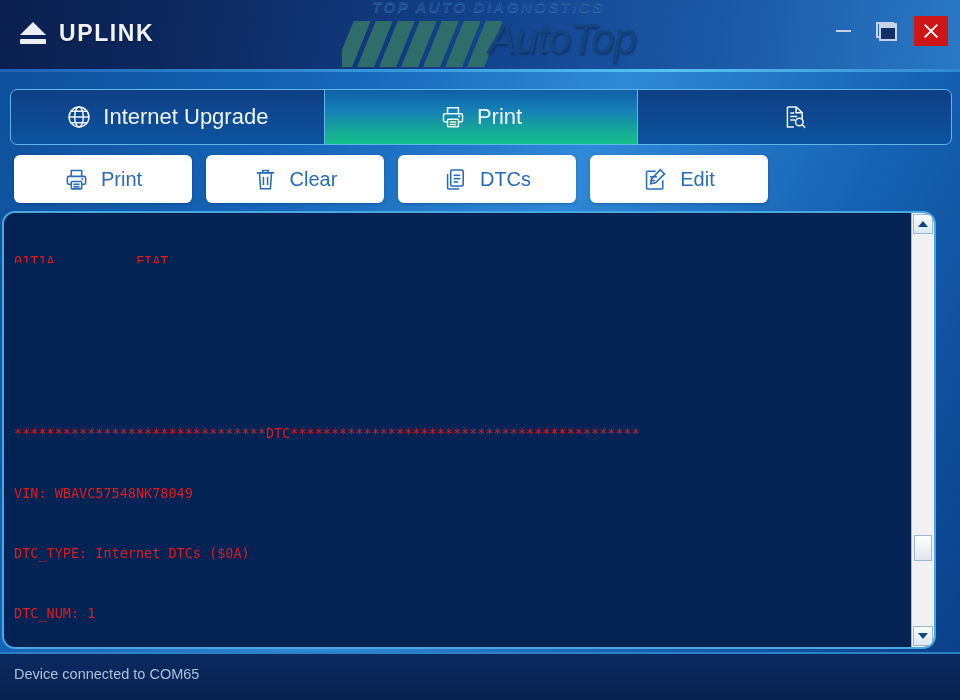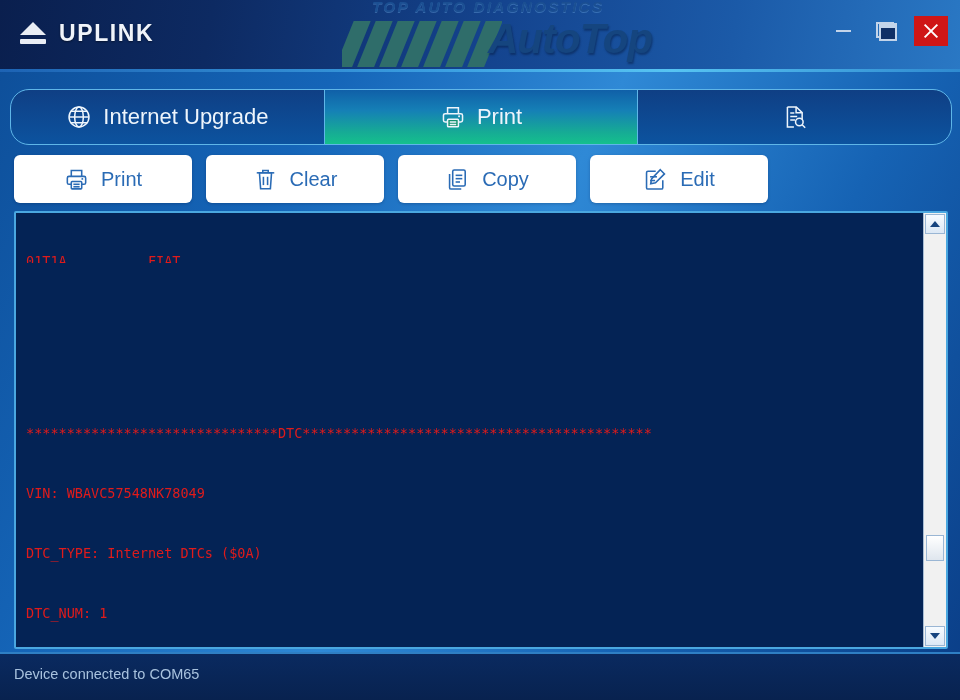--- a/index.html
+++ b/index.html
@@ -61,21 +61,21 @@
     position: absolute; left: 2px; top: 23px; width: 160px; height: 46px;
     overflow: hidden;
   }
   .logo-stripes i {
     position: absolute; top: -6px; width: 17px; height: 60px;
     background: #2f6d6a; transform: skewX(-22deg);
     display: block;
   }
   .logo-auto {
     position: absolute; left: 148px; top: 17px;
-    font-size: 42px; font-weight: bold; font-style: italic;
+    font-size: 42px; font-weight: normal; font-style: italic;
     letter-spacing: -1px;
     color: #15457f;
     text-shadow: 1px 2px 2px rgba(5,25,60,.45);
     white-space: nowrap;
   }
 
   .wincontrols {
     position: absolute; right: 12px; top: 16px;
     display: flex; align-items: center; gap: 10px;
   }
@@ -102,21 +102,21 @@
   .wc-close .x1, .wc-close .x2 {
     position: absolute; left: 8px; top: 14px; width: 18px; height: 2px; background: #fff;
   }
   .wc-close .x1 { transform: rotate(45deg); }
   .wc-close .x2 { transform: rotate(-45deg); }
 
   
   .tabbar {
     position: absolute; left: 10px; top: 89px; width: 940px; height: 54px;
     border: 1px solid #5fb6e8;
-    border-radius: 19px;
+    border-radius: 7px;
     display: flex;
     overflow: hidden;
     background: linear-gradient(180deg, #0f3f84 0%, #0c539f 100%);
   }
   .tab {
     flex: 1;
     display: flex; align-items: center; justify-content: center; gap: 11px;
     color: #eef5fc;
     font-size: 22px;
     cursor: pointer;
@@ -141,23 +141,23 @@
     color: #2a6bb5;
     font-size: 20px;
     padding: 0 20px;
     box-shadow: 0 1px 3px rgba(0,20,60,.25);
     cursor: pointer;
   }
   .tbtn svg { display: block; }
 
   
   .content {
-    position: absolute; left: 14px; top: 211px; width: 930px; height: 434px;
+    position: absolute; left: 2px; top: 211px; width: 930px; height: 434px;
     border: 2px solid #4aa7e0;
-    border-radius: 2px;
+    border-radius: 13px;
     background: #042355;
     overflow: hidden;
   }
   .report {
     position: absolute; left: 0; top: 0; right: 22px; bottom: 0;
     padding: 0 10px;
     color: #e01b1b;
     font-family: "DejaVu Sans Mono", "Liberation Mono", monospace;
     font-size: 13.5px;
     line-height: 20px;
@@ -333,21 +333,21 @@
   <div class="tbtn">
     <span>
       <svg viewBox="0 0 24 24" width="25" height="25" fill="none" stroke="#2a6bb5" stroke-width="1.5">
         <rect x="7.4" y="2.8" width="12" height="15.4" rx="1.4"></rect>
         <path d="M15.6 21.2H5.8a1.4 1.4 0 0 1-1.4-1.4V6.6"></path>
         <line x1="10.2" y1="8" x2="16.6" y2="8"></line>
         <line x1="10.2" y1="11.2" x2="16.6" y2="11.2"></line>
         <line x1="10.2" y1="14.4" x2="14.4" y2="14.4"></line>
       </svg>
     </span>
-    <span>Copy</span>
+    <span>DTCs</span>
   </div>
 
   <div class="tbtn">
     <span>
       <svg viewBox="0 0 24 24" width="25" height="25" fill="none" stroke="#2a6bb5" stroke-width="1.5">
         <path d="M19 12.6v7.2a1.4 1.4 0 0 1-1.4 1.4H4.8a1.4 1.4 0 0 1-1.4-1.4V5.4A1.4 1.4 0 0 1 4.8 4h7.4"></path>
         <line x1="6.8" y1="9.4" x2="13.4" y2="9.4"></line>
         <line x1="6.8" y1="13" x2="11.6" y2="13"></line>
         <path d="M16.6 2.6l4 4L12 15.2l-4.6.8.8-4.6z"></path>
       </svg>

